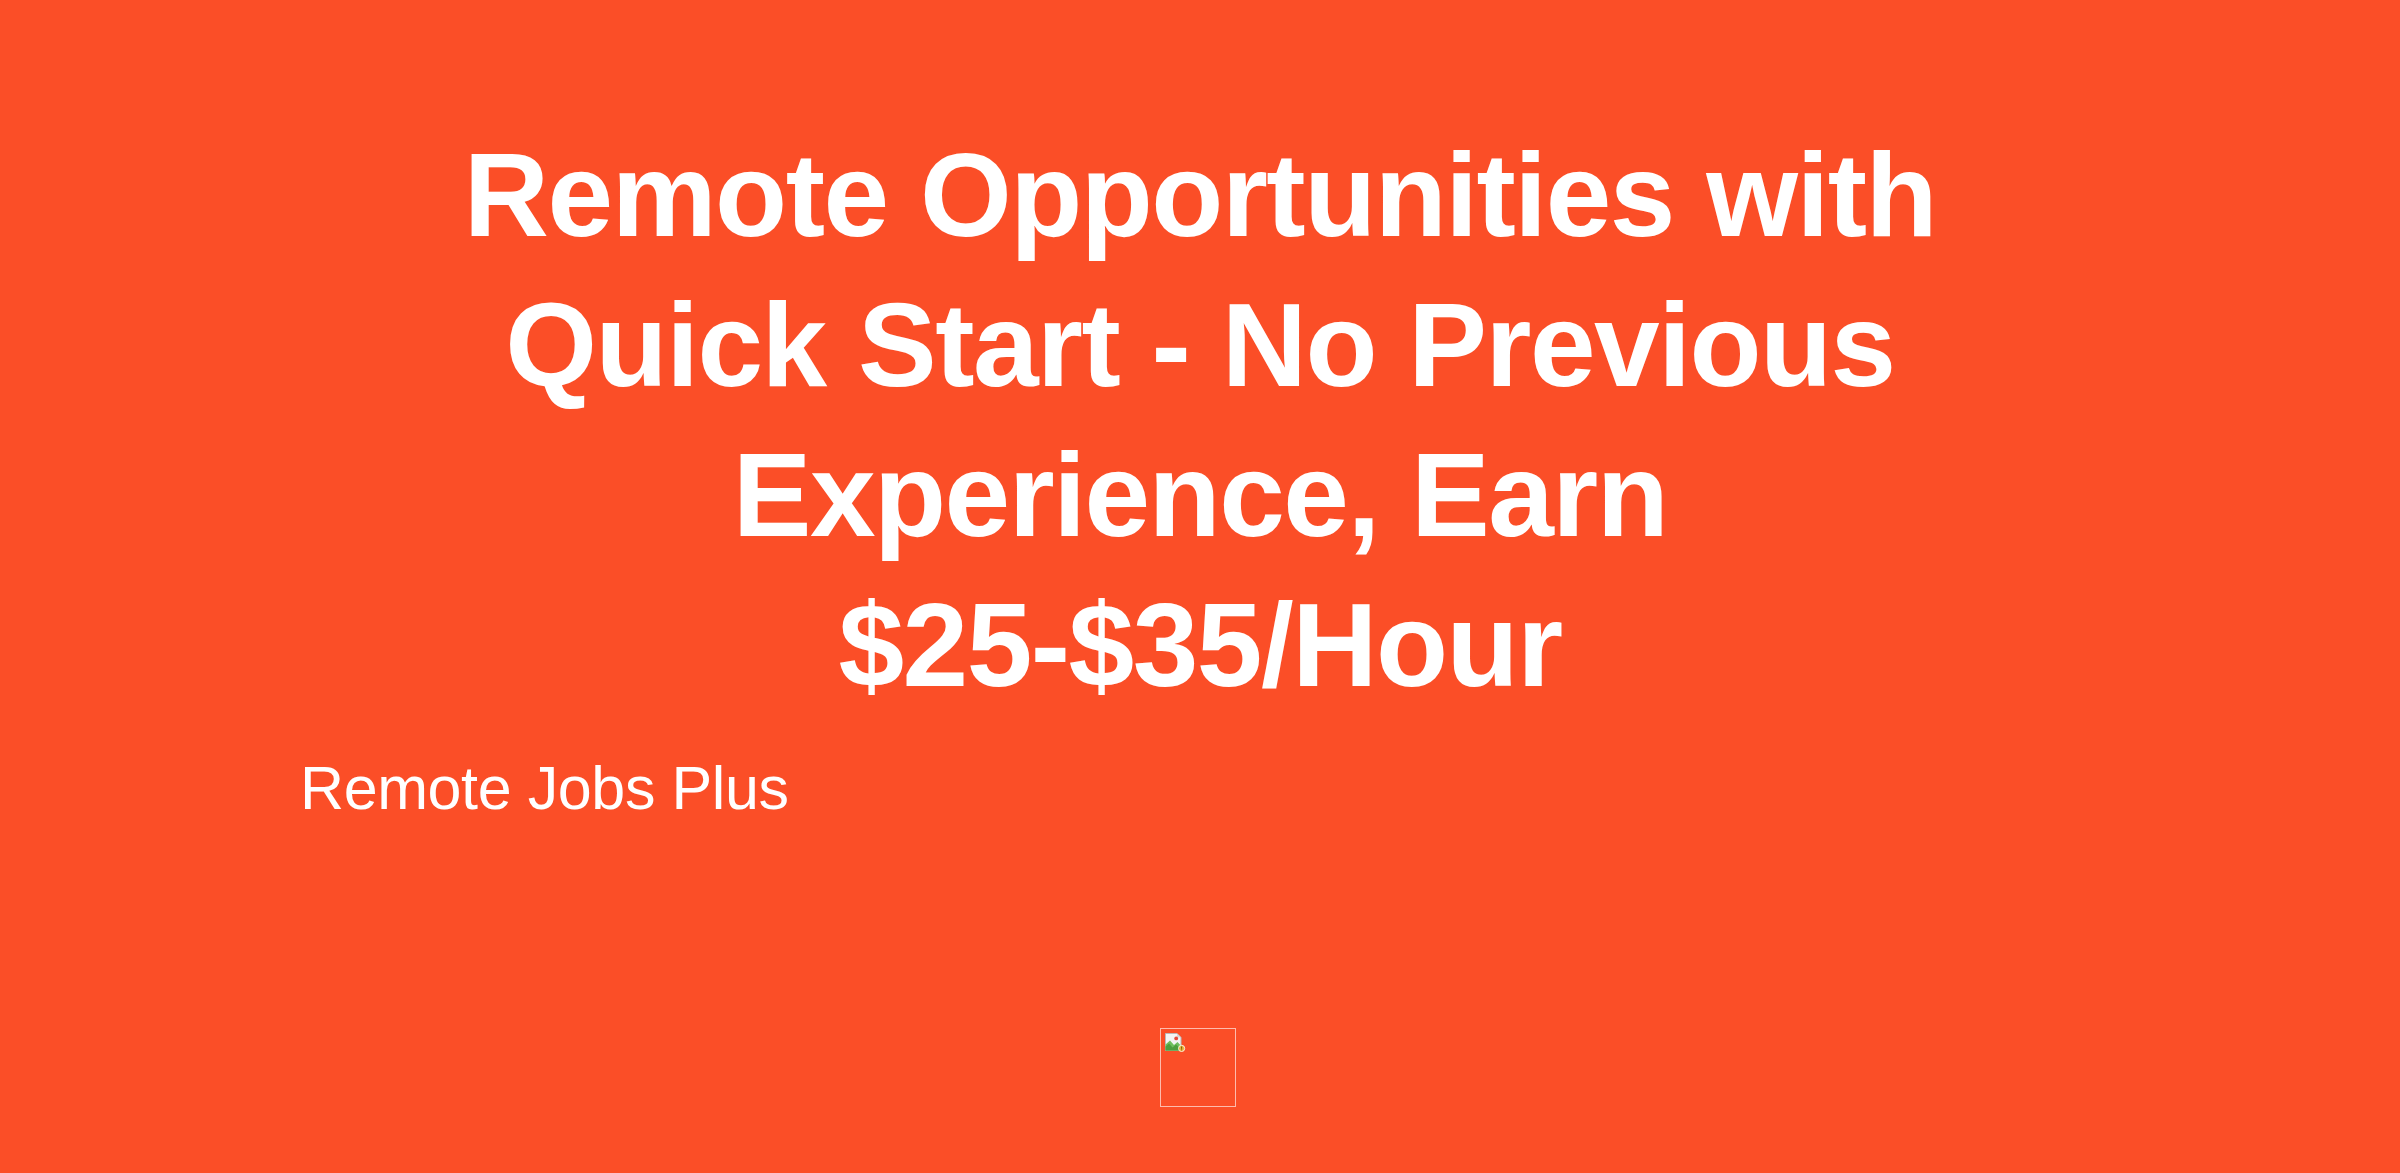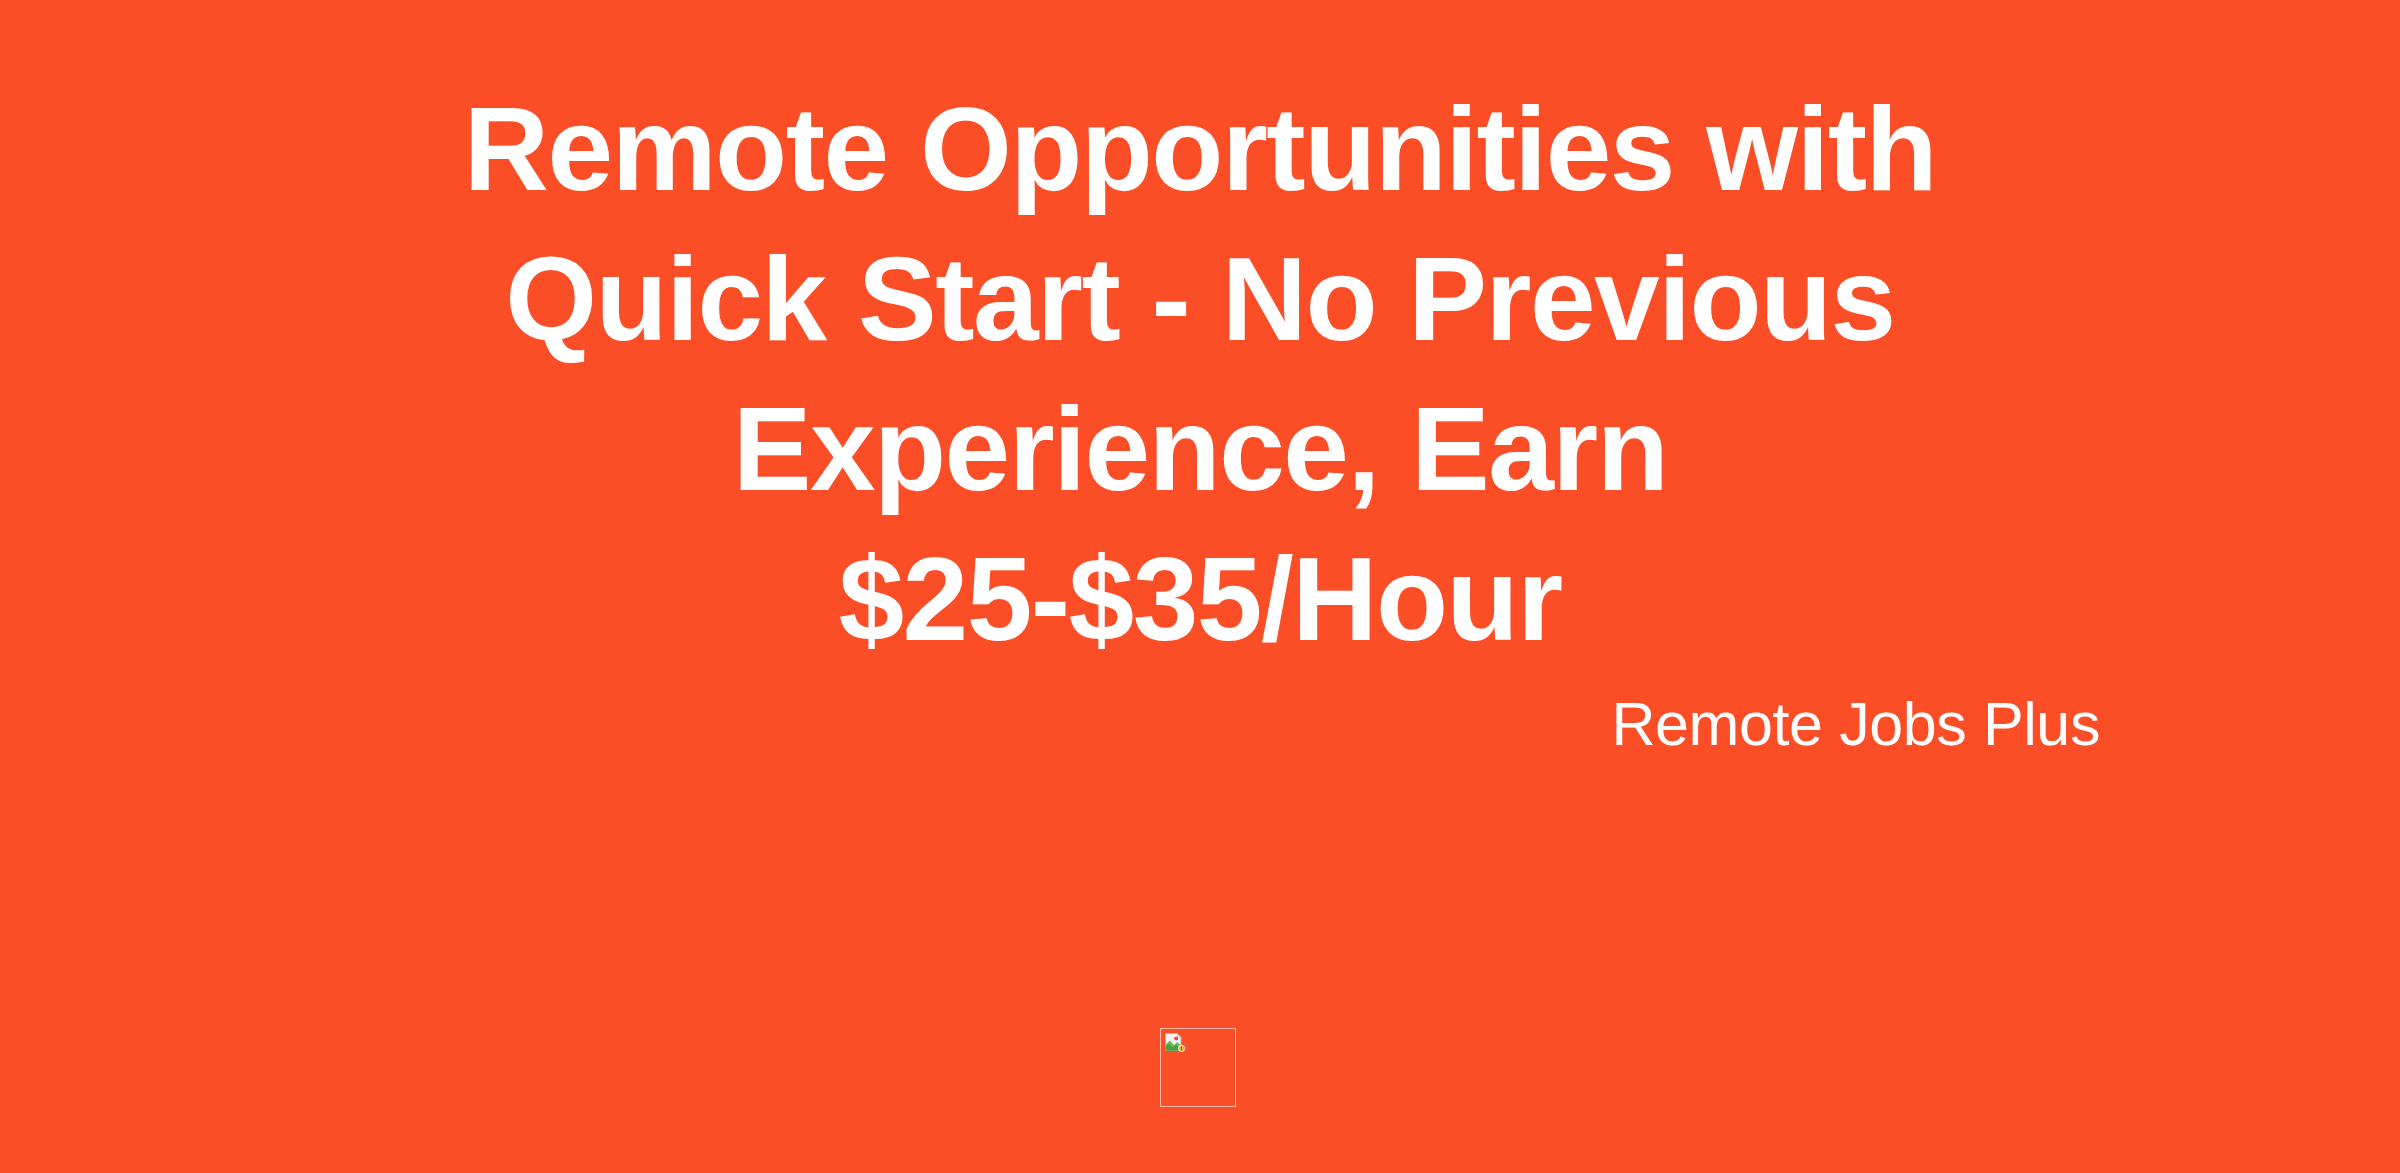--- a/index.html
+++ b/index.html
@@ -26,46 +26,46 @@
     display: block;
     overflow: hidden;
   }
 
   
   .content {
     position: absolute;
     left: 0;
     top: 0;
     width: 2400px;
-    padding-top: 74px;
+    padding-top: 120px;
     box-sizing: border-box;
     text-align: center;
   }
 
   .headline {
     margin: 0 auto;
     width: 1500px;
     font-size: 118px;
     line-height: 150px;
     font-weight: 700;
     color: #ffffff;
     letter-spacing: -1.5px;
     word-spacing: 1px;
     text-align: center;
   }
 
   .subtitle {
-    margin: 13px auto 0 auto;
+    margin: 31px auto 0 auto;
     width: 1800px;
     font-size: 61px;
     line-height: 74px;
     font-weight: 400;
     color: #ffffff;
     letter-spacing: -0.4px;
-    text-align: right;
+    text-align: left;
   }
 
   
   .media-slot {
     position: absolute;
     left: 1160px;
     top: 1028px;
     width: 76px;
     height: 79px;
   }

